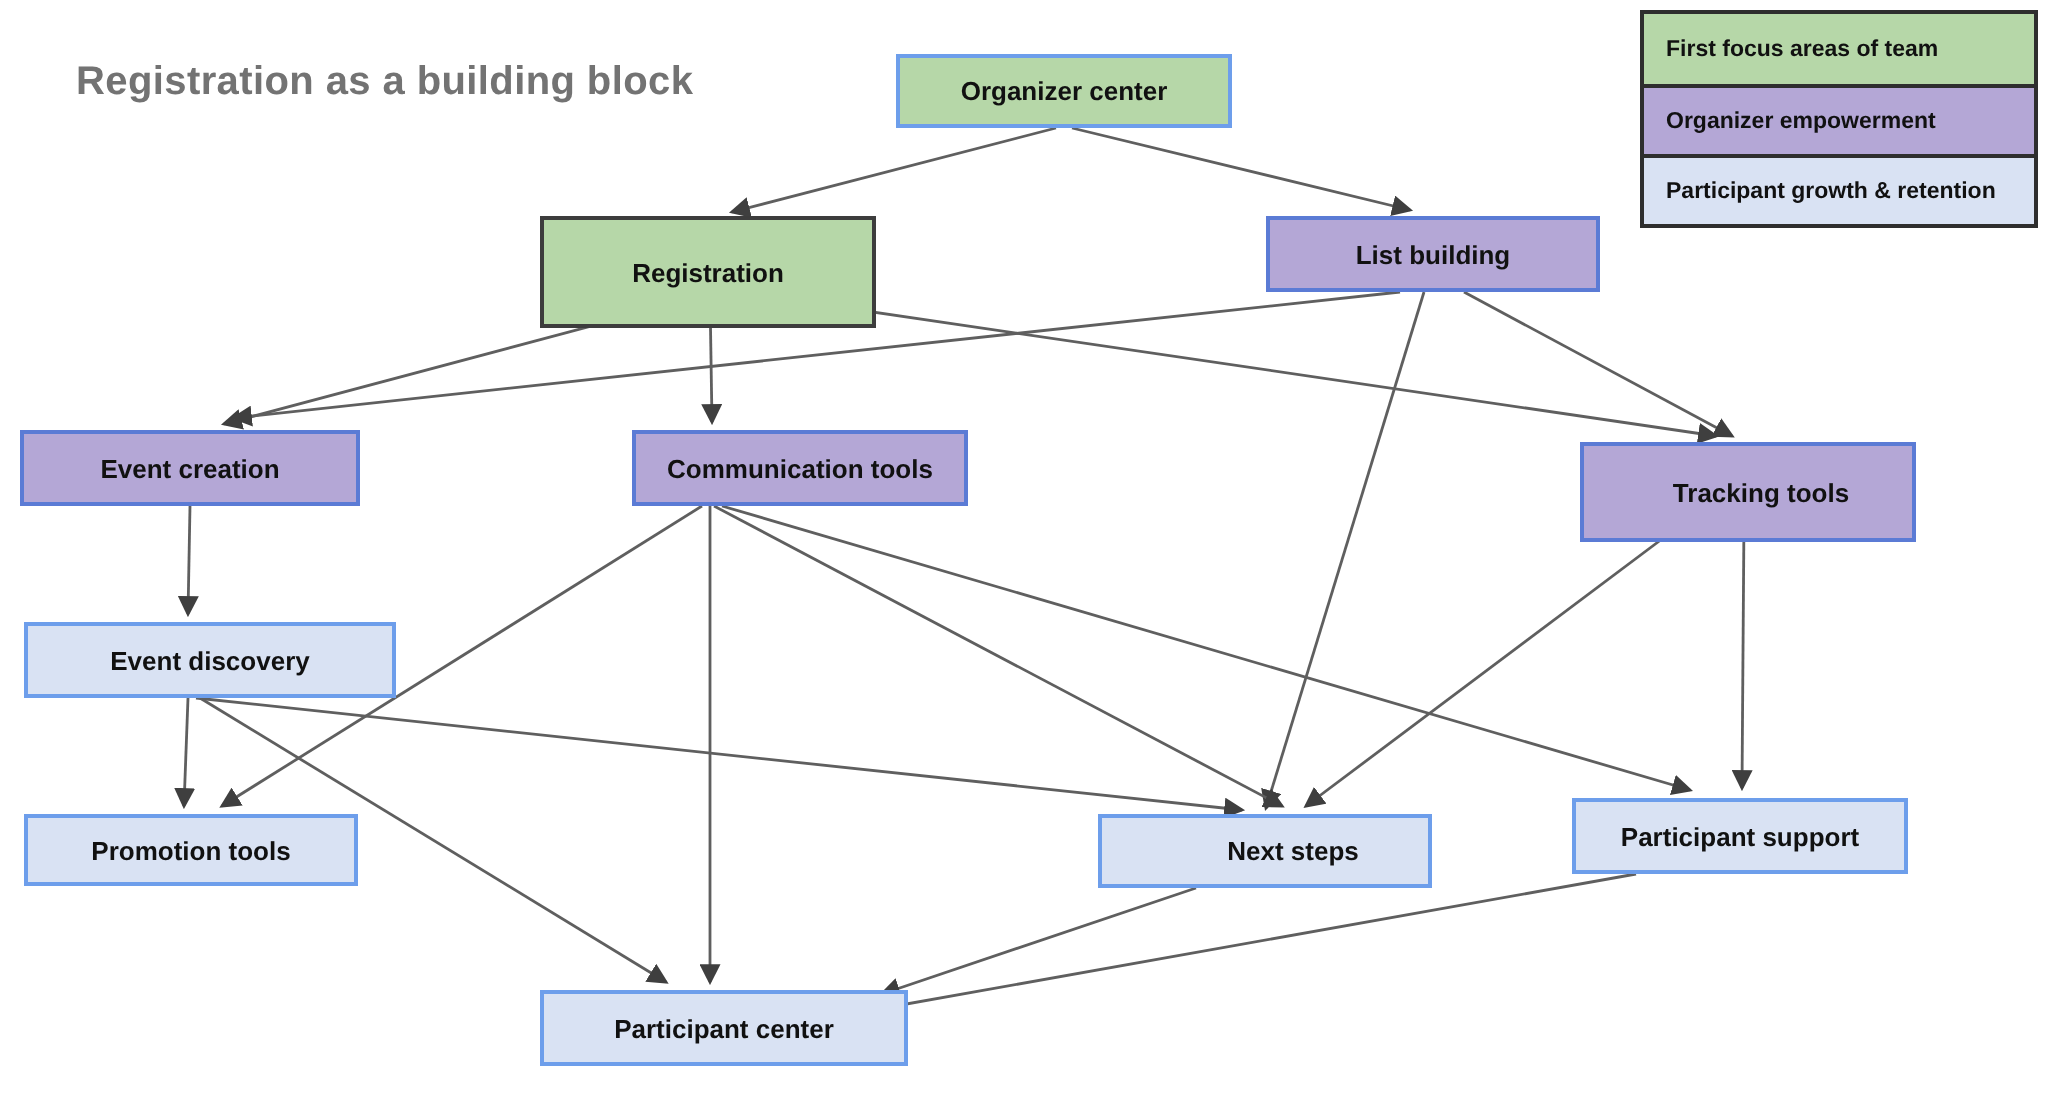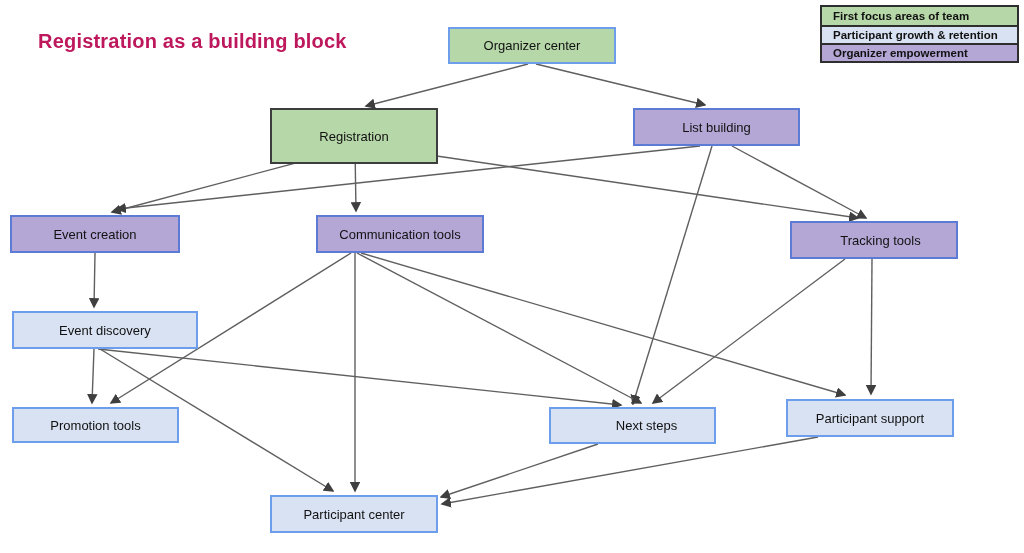--- a/index.html
+++ b/index.html
@@ -14,56 +14,56 @@
     height: 553px;
     background: #ffffff;
     overflow: hidden;
   }
   #page-title {
     position: absolute;
     left: 38px;
     top: 30px;
     font-size: 20px;
     font-weight: 800;
-    color: #be185d;
+    color: #737373;
     letter-spacing: 0.2px;
   }
   #edges {
     position: absolute;
     left: 0;
     top: 0;
     width: 1024px;
     height: 553px;
     pointer-events: none;
   }
   .node {
     position: absolute;
     box-sizing: border-box;
     border: 2px solid #666;
     display: flex;
     align-items: center;
     justify-content: center;
     text-align: center;
     font-size: 13px;
-    font-weight: normal;
+    font-weight: bold;
     color: #111111;
     z-index: 2;
   }
   #legend {
     position: absolute;
     left: 820px;
     top: 5px;
     width: 199px;
     box-sizing: border-box;
     border: 2px solid #2e2e2e;
     z-index: 3;
   }
   .legend-row {
     box-sizing: border-box;
-    height: 18px;
+    height: 35px;
     display: flex;
     align-items: center;
     padding-left: 11px;
     font-size: 11.5px;
     font-weight: bold;
     color: #111111;
   }
   .legend-row + .legend-row {
     border-top: 2px solid #2e2e2e;
   }
@@ -100,54 +100,54 @@
       <line x1="845" y1="259" x2="653" y2="403" stroke="#5f5f5f" stroke-width="1.4" marker-end="url(#arrow)"></line>
       <line x1="872" y1="259" x2="871" y2="394" stroke="#5f5f5f" stroke-width="1.4" marker-end="url(#arrow)"></line>
       <line x1="598" y1="444" x2="441" y2="497" stroke="#5f5f5f" stroke-width="1.4" marker-end="url(#arrow)"></line>
       <line x1="818" y1="437" x2="442" y2="504" stroke="#5f5f5f" stroke-width="1.4" marker-end="url(#arrow)"></line>
     </svg>
 
   <div id="legend">
       <div class="legend-row" style="background: rgb(182, 215, 168);">
         <span>First focus areas of team</span>
       </div>
+      <div class="legend-row" style="background: rgb(180, 167, 214);">
+        <span>Organizer empowerment</span>
+      </div>
       <div class="legend-row" style="background: rgb(217, 226, 243);">
         <span>Participant growth &amp; retention</span>
-      </div>
-      <div class="legend-row" style="background: rgb(180, 167, 214);">
-        <span>Organizer empowerment</span>
       </div>
     </div>
 
 <div class="node" style="left: 448px; top: 27px; width: 168px; height: 37px; background: rgb(182, 215, 168); border-color: rgb(109, 158, 235);">
       <span>Organizer center</span>
     </div>
     <div class="node" style="left: 270px; top: 108px; width: 168px; height: 56px; background: rgb(182, 215, 168); border-color: rgb(61, 61, 61);">
       <span>Registration</span>
     </div>
     <div class="node" style="left: 10px; top: 215px; width: 170px; height: 38px; background: rgb(180, 167, 214); border-color: rgb(91, 123, 213);">
       <span>Event creation</span>
     </div>
     <div class="node" style="left: 633px; top: 108px; width: 167px; height: 38px; background: rgb(180, 167, 214); border-color: rgb(91, 123, 213);">
       <span>List building</span>
     </div>
     <div class="node" style="left: 272px; top: 215px; width: 168px; height: 38px; background: rgb(180, 167, 214); border-color: rgb(91, 123, 213); margin-left: 44px;">
       <span>Communication tools</span>
     </div>
-    <div class="node" style="left: 790px; top: 221px; width: 168px; height: 38px; background: rgb(180, 167, 214); border-color: rgb(91, 123, 213); padding-left: 13px;">
+    <div class="node" style="left: 790px; top: 221px; width: 168px; height: 50px; background: rgb(180, 167, 214); border-color: rgb(91, 123, 213); padding-left: 13px;">
       <span>Tracking tools</span>
     </div>
     <div class="node" style="left: 12px; top: 311px; width: 186px; height: 38px; background: rgb(217, 226, 243); border-color: rgb(109, 158, 235);">
       <span>Event discovery</span>
     </div>
     <div class="node" style="left: 12px; top: 407px; width: 167px; height: 36px; background: rgb(217, 226, 243); border-color: rgb(109, 158, 235);">
       <span>Promotion tools</span>
     </div>
     <div class="node" style="left: 549px; top: 407px; width: 167px; height: 37px; background: rgb(217, 226, 243); border-color: rgb(109, 158, 235); padding-left: 28px;">
       <span>Next steps</span>
     </div>
     <div class="node" style="left: 786px; top: 399px; width: 168px; height: 38px; background: rgb(217, 226, 243); border-color: rgb(109, 158, 235);">
       <span>Participant support</span>
     </div>
-    <div class="node" style="left: 270px; top: 495px; width: 168px; height: 38px; background: rgb(217, 226, 243); border-color: rgb(109, 158, 235);">
+    <div class="node" style="left: 270px; top: 495px; width: 184px; height: 38px; background: rgb(217, 226, 243); border-color: rgb(109, 158, 235);">
       <span>Participant center</span>
     </div>
   </div>
 
 </body></html>

